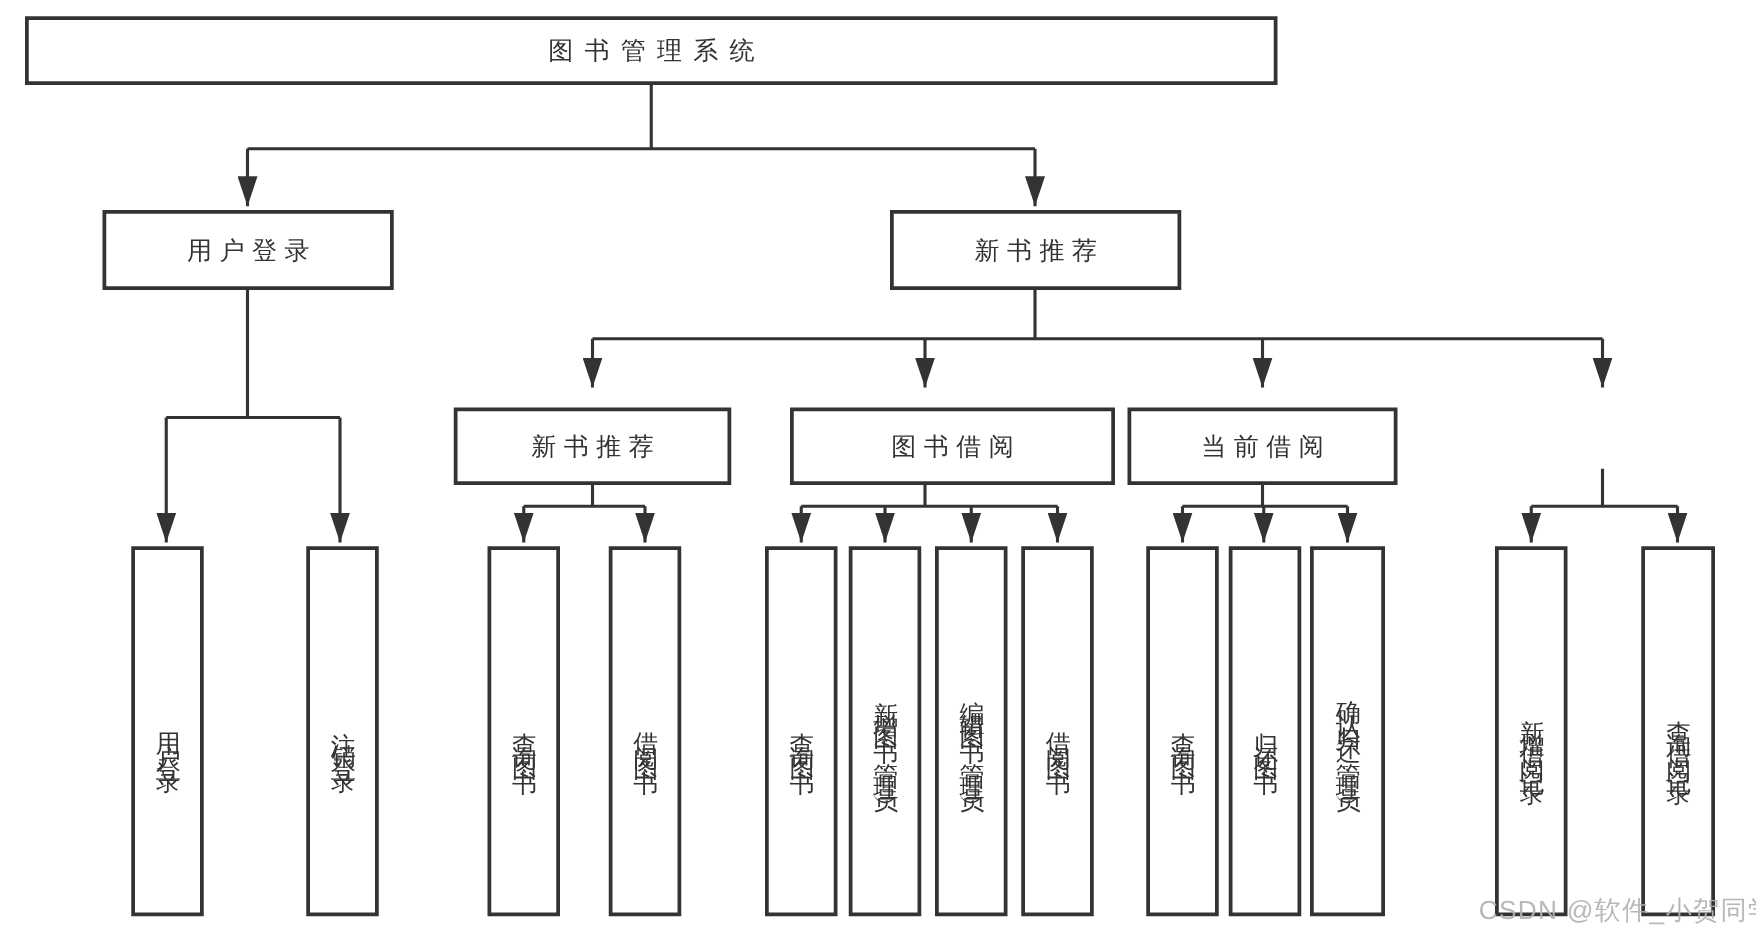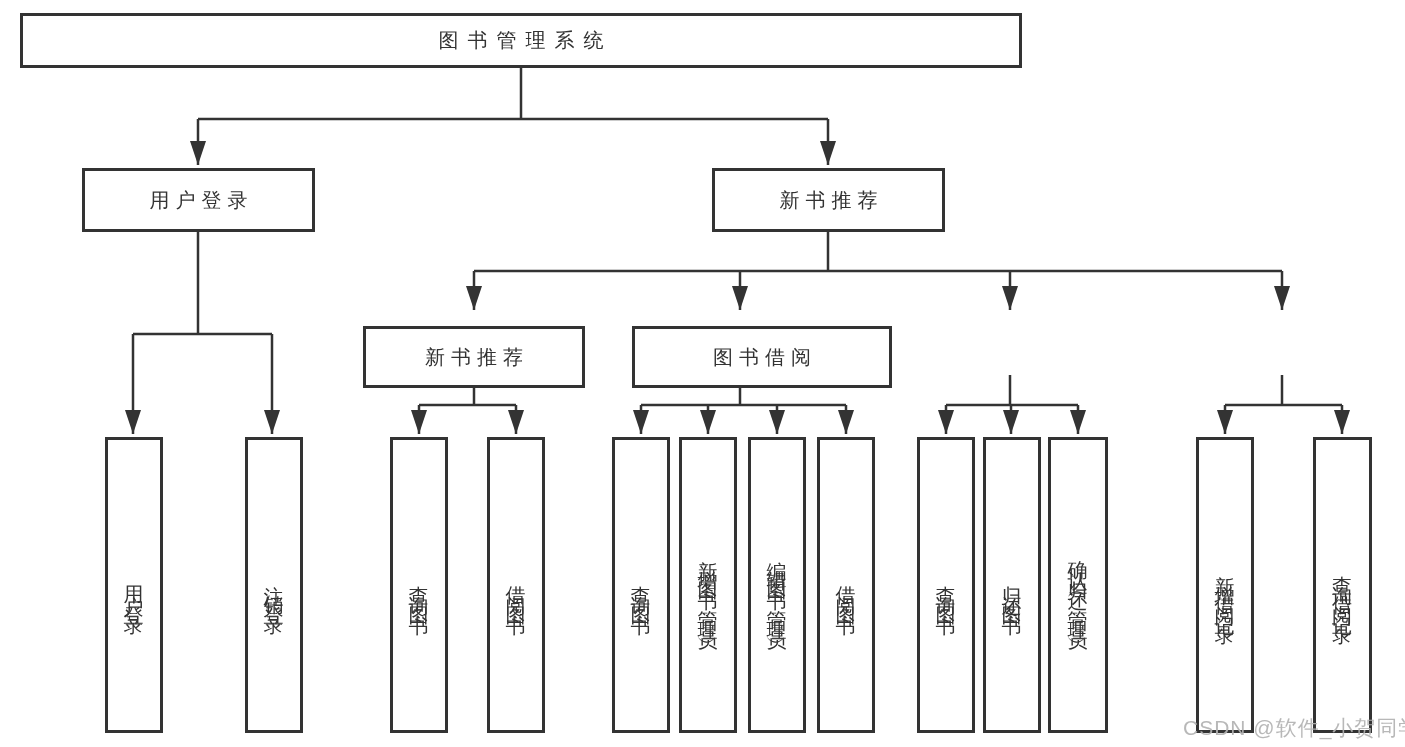--- a/index.html
+++ b/index.html
@@ -137,20 +137,23 @@
   <div class="box" style="left:712px; top:168px; width:233px; height:64px;">
     <span class="hlabel">新书推荐</span>
   </div>
 
   <div class="box l3box" style="left:363px; width:222px;">
     <span class="hlabel">新书推荐</span>
   </div>
   <div class="box l3box" style="left:632px; width:260px;">
     <span class="hlabel">图书借阅</span>
   </div>
+  <div class="box l3box" style="left:902px; width:216px;">
+    <span class="hlabel">当前借阅</span>
+  </div>
 
   <div class="box vbox" style="left:105px;">
     <span class="vlabel">用户登录</span>
   </div>
   <div class="box vbox" style="left:245px;">
     <span class="vlabel">注销登录</span>
   </div>
 
   <div class="box vbox" style="left:390px;">
     <span class="vlabel">查询图书</span>

